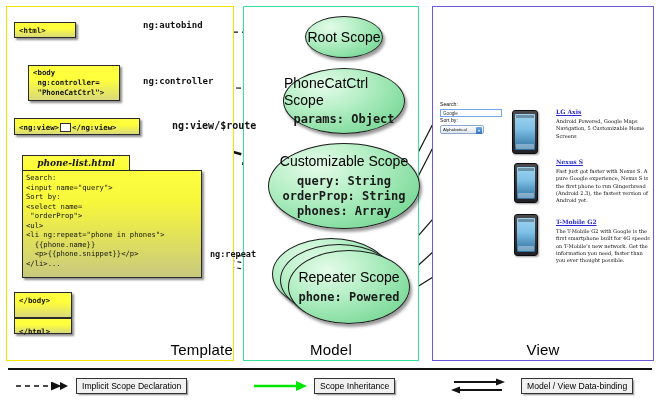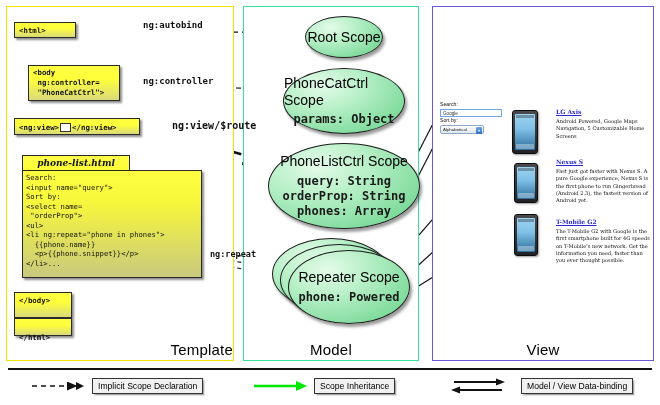--- a/index.html
+++ b/index.html
@@ -19,21 +19,21 @@
   
   .ybox{position:absolute;box-sizing:border-box;border:1.5px solid #2b2b2b;
         background:linear-gradient(180deg,#ffff42 0%,#ffff3a 38%,#d9d97a 100%);
         font-family:"DejaVu Sans Mono",monospace;font-weight:bold;font-size:7.4px;
         color:#111;box-shadow:2px 2px 2px rgba(0,0,0,.45);white-space:pre;
         line-height:1.38;padding:2px 4px;}
   #box-html {left:14px; top:22px;  width:62px; height:16px;padding-top:3px;}
   #box-body {left:14px; top:65px;  width:92px; height:36px;margin-left:14px;}
   #box-ngview{left:14px;top:118px; width:126px;height:17px;padding-top:4px;}
   #box-bodyc{left:14px; top:292px; width:58px; height:26px;padding-top:3px;}
-  #box-htmlc{left:14px; top:318px; width:58px; height:16px;padding-top:14px;}
+  #box-htmlc{left:14px; top:318px; width:58px; height:16px;padding-top:8px;}
   .ngview-slot{display:inline-block;width:9px;height:7px;background:#fff;
       border:1px solid #333;vertical-align:middle;margin:0 1px;}
 
   
   #file-note{position:absolute;left:22px;top:155px;width:180px;height:125px;}
   #file-tab{position:absolute;left:0;top:0;width:108px;height:16px;
       background:linear-gradient(180deg,#ffff48,#fbfb33);
       border:1.5px solid #2b2b2b;border-bottom:none;box-sizing:border-box;
       font-family:"DejaVu Serif",serif;font-style:italic;font-weight:bold;
       font-size:9px;color:#111;text-align:center;line-height:14px;}
@@ -105,21 +105,21 @@
   #lbl-repeat    {left:210px;top:249px;font-size:8.5px;}
 
   svg.wires{position:absolute;left:0;top:0;width:660px;height:405px;
       pointer-events:none;}
 
   
   #legend{position:absolute;left:0;top:368px;width:660px;height:37px;}
   #legend-rule{position:absolute;left:8px;top:0;width:644px;height:0;
       border-top:2.5px solid #111;}
   .lg-item{position:absolute;top:10px;display:flex;align-items:center;gap:6px;}
-  #lg-0{left:30px;text-align:center;} #lg-1{left:252px;} #lg-2{left:450px;gap:15px;}
+  #lg-0{left:14px;text-align:center;} #lg-1{left:252px;} #lg-2{left:450px;gap:15px;}
   .lg-box{border:1.3px solid #333;background:#f1f1f1;
       box-shadow:1.5px 1.5px 1.5px rgba(0,0,0,.35);
       font-size:8.6px;color:#000;padding:2px 5px;white-space:nowrap;}
 </style>
 </head>
 <body>
 
 <div id="stage">
 
   <svg class="wires" viewBox="0 0 660 405">
@@ -213,21 +213,21 @@
 Scope</div>
   </div>
 
   <div class="oval" id="ov-cat">
     <div class="ov-title">PhoneCatCtrl
 Scope</div>
     <div class="ov-props">params: Object</div>
   </div>
 
   <div class="oval" id="ov-list">
-    <div class="ov-title">PhoneListCtrl
+    <div class="ov-title">Customizable
 Scope</div>
     <div class="ov-props">query: String
 orderProp: String
 phones: Array</div>
   </div>
 
   <div class="oval" id="ov-rep3"></div>
   <div class="oval" id="ov-rep2"></div>
   <div class="oval" id="ov-rep1">
     <div class="ov-title">Repeater

